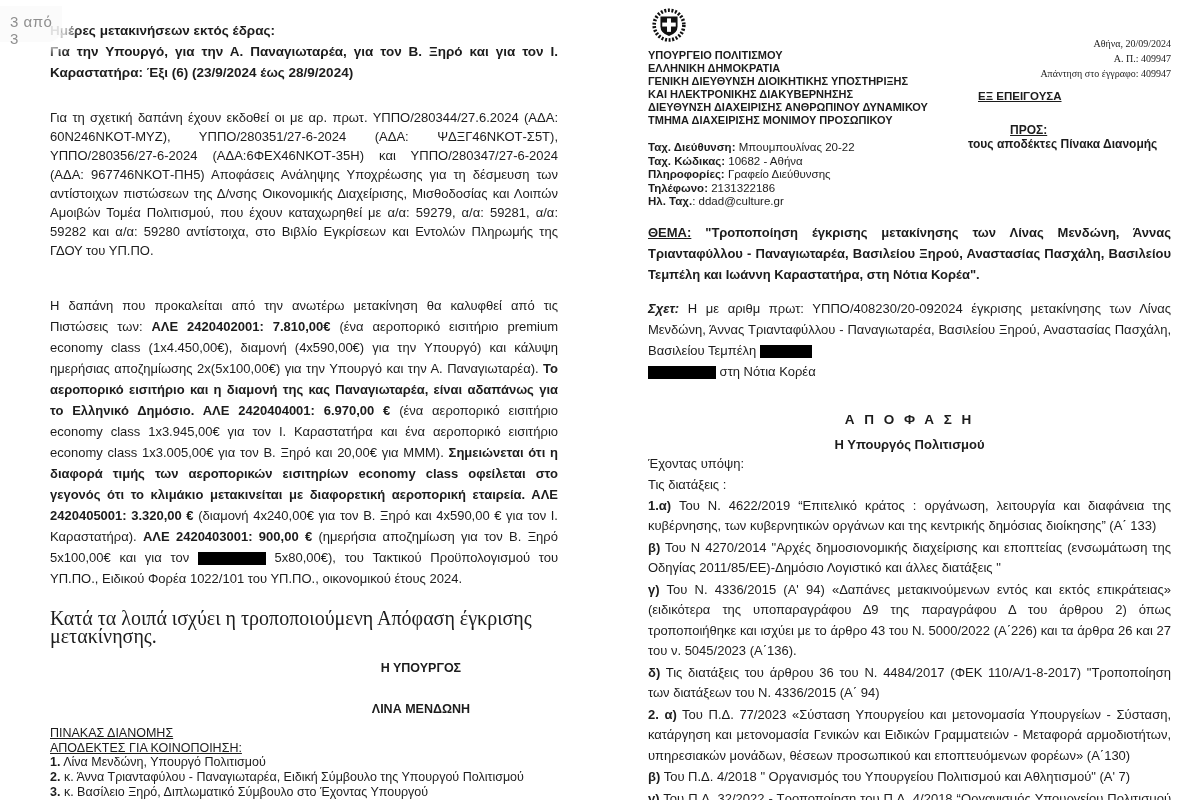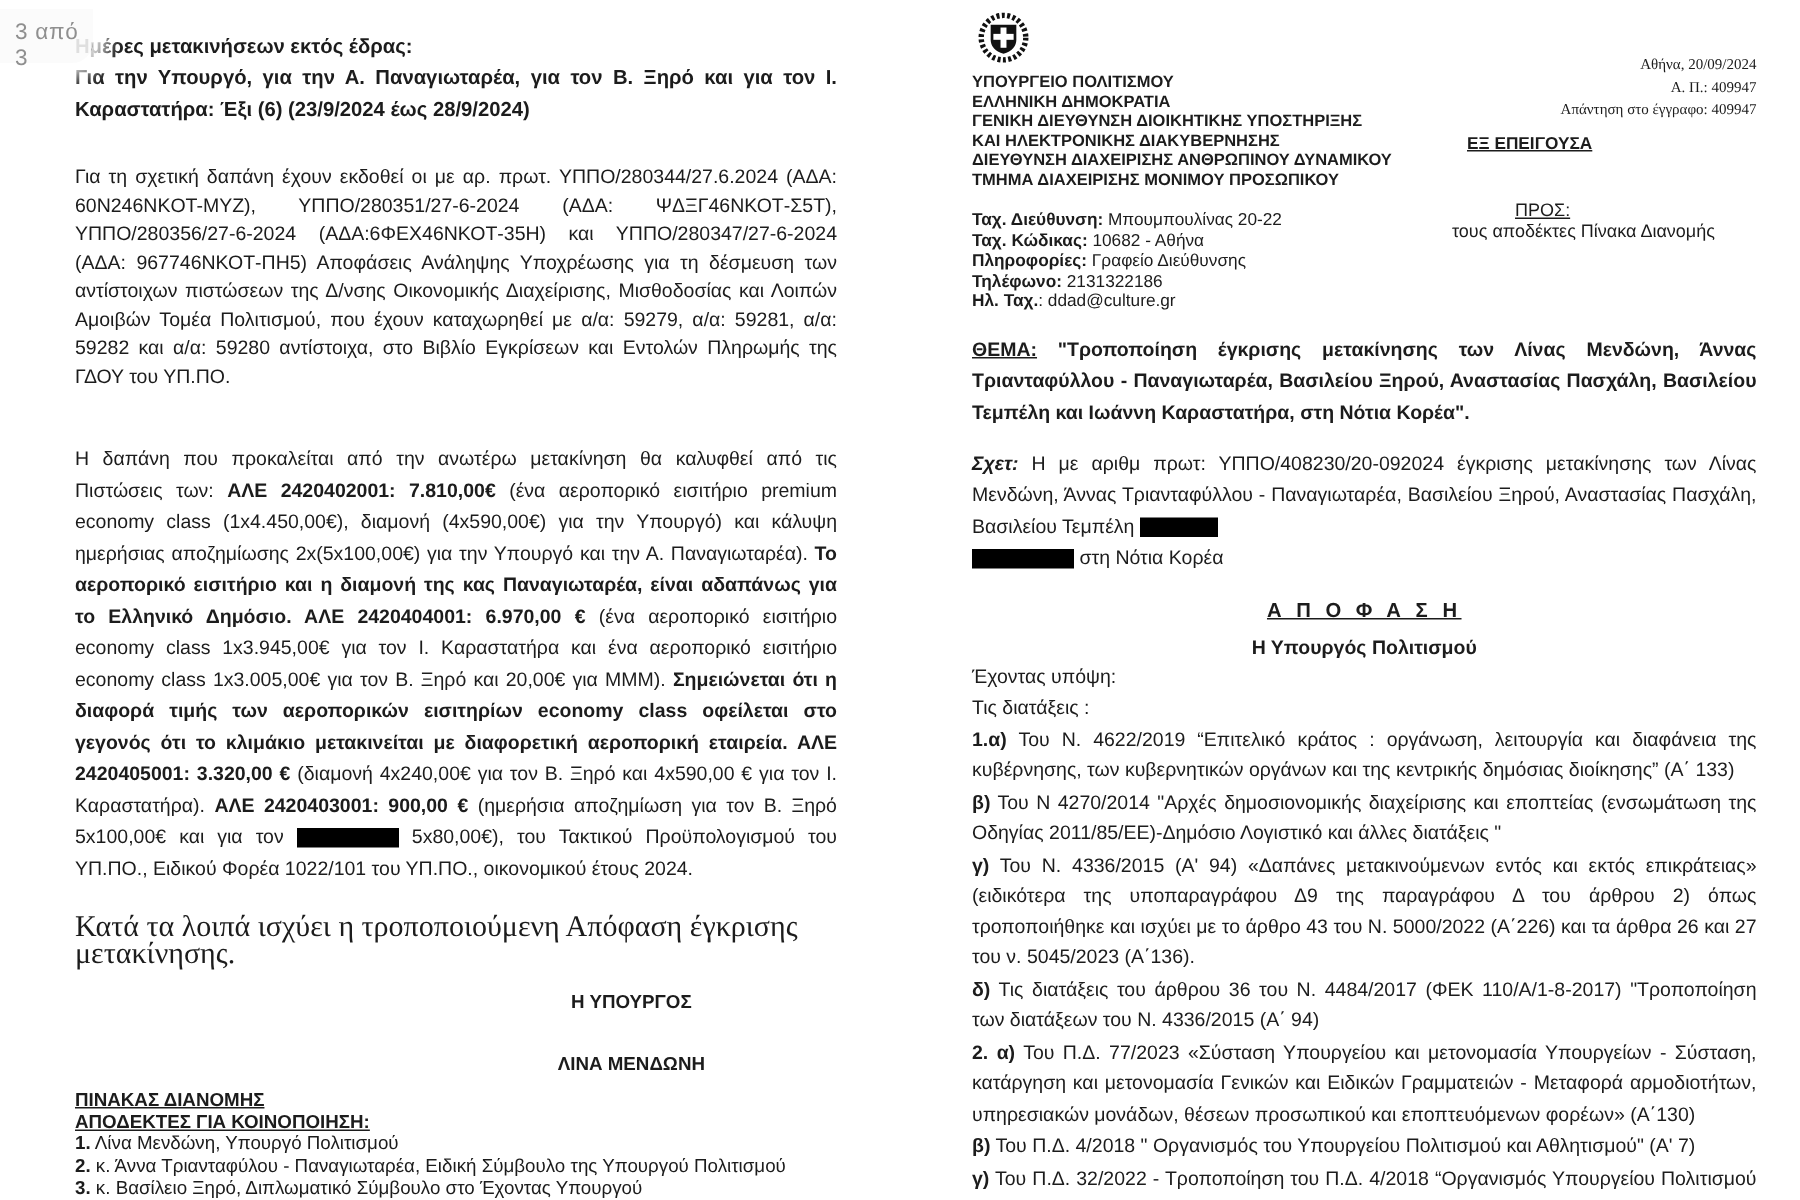--- a/index.html
+++ b/index.html
@@ -8,37 +8,37 @@
   
   .left-page{position:absolute;left:50px;top:20px;width:508px;}
   .lp-head{font-weight:700;font-size:13.5px;line-height:21px;}
   .lp-para-days{font-weight:700;font-size:13.5px;line-height:21px;text-align:justify;margin:0;}
   .lp-para{font-size:13px;line-height:19px;text-align:justify;margin:25px 0 0;}
   .lp-para-budget{font-size:13px;line-height:21px;text-align:justify;margin:35px 0 0;}
   .lp-closing{font-family:"Liberation Serif",serif;font-size:20px;line-height:18px;margin:20px 0 0;}
   .signature{margin:16px 88px 0 auto;width:max-content;text-align:center;font-weight:700;font-size:12.5px;line-height:14px;}
   .signature .sig-name{margin-top:27px;}
   .dist{margin-top:10px;font-size:12.5px;line-height:14.7px;}
-  .dist-h{font-weight:700;text-decoration:underline;}
+  .dist-h{font-weight:400;text-decoration:underline;}
   .dist-item .num{font-weight:700;}
   
   .right-page{position:absolute;left:648px;top:8px;width:523px;}
   .logo{width:38px;height:36px;margin-left:2px;display:block;}
   .ministry{font-weight:700;font-size:11px;line-height:13px;margin-top:5px;width:330px;}
   .right-head-col{position:absolute;left:320px;top:14px;width:203px;}
   .meta{font-family:"Liberation Serif",serif;font-size:10px;line-height:15px;text-align:right;margin-top:14px;}
   .urgency{font-weight:700;font-size:11.5px;text-decoration:underline;margin:9px 0 0 10px;width:max-content;}
-  .to-block{margin-top:31px;font-weight:400;font-size:12px;line-height:14px;}
+  .to-block{margin-top:21px;font-weight:700;font-size:12px;line-height:14px;}
   .to-label{text-decoration:underline;margin-left:42px;width:max-content;}
   .contact{margin-top:14px;font-size:11.5px;line-height:13.5px;width:330px;}
   .contact .lbl{font-weight:700;}
   .subject{margin-top:13px;font-size:13px;line-height:21px;text-align:justify;font-weight:700;}
   .subject .subj-lbl{text-decoration:underline;}
   .reference{font-size:13px;line-height:21px;text-align:justify;margin:2px 0 0;}
-  .decision-title{text-align:center;font-weight:700;text-decoration:underline;letter-spacing:3px;font-size:13.5px;margin-top:17px;}
+  .decision-title{text-align:center;font-weight:700;letter-spacing:3px;font-size:13.5px;margin-top:30px;}
   .decision-sub{text-align:center;font-weight:700;font-size:13px;margin-top:10px;}
   .plain-line{font-size:13px;line-height:21px;margin:0;}
   .having{margin-top:1px;}
   .items p{font-size:13px;line-height:20.5px;text-align:justify;margin:1px 0 0;}
   .items .marker{font-weight:700;}
   
   .redacted{display:inline-block;height:13px;background:#000;vertical-align:middle;}
   .page-badge{position:absolute;left:0;top:6px;width:62px;height:36px;background:rgba(250,250,250,0.88);
               border-radius:0 0 14px 0;box-shadow:0 0 12px 10px rgba(255,255,255,0.85);z-index:5;}
   .page-badge span{position:absolute;left:10px;top:7px;font-size:15px;color:#8f8f8f;letter-spacing:0.5px;}

